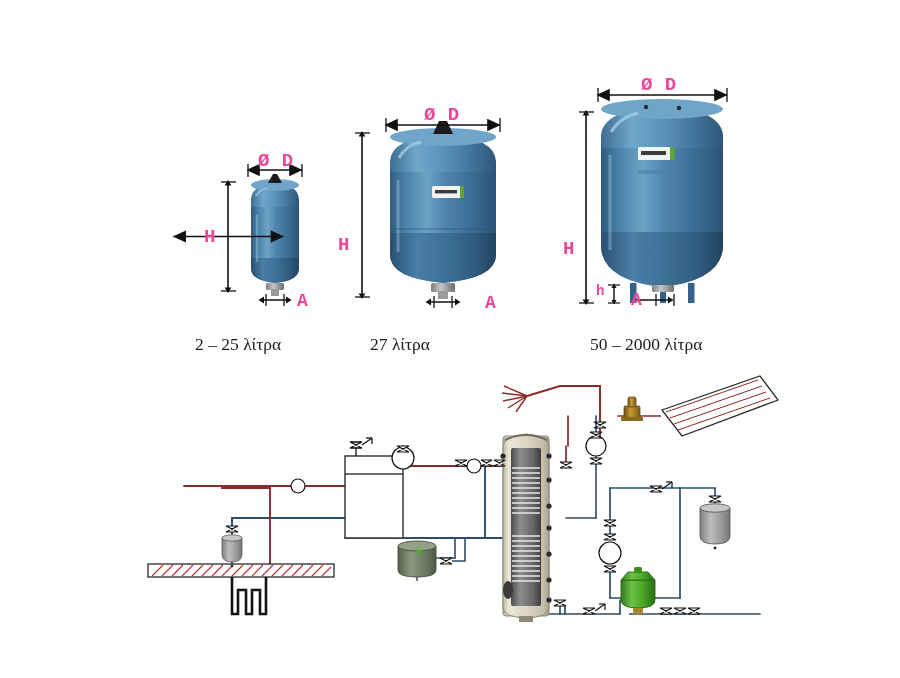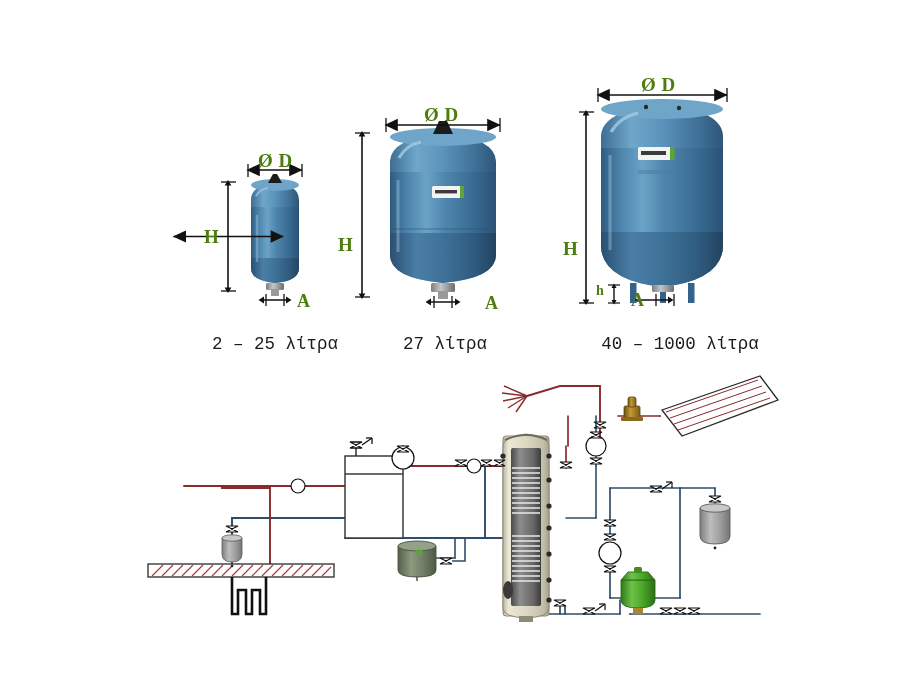--- a/index.html
+++ b/index.html
@@ -27,34 +27,34 @@
   
   .tanks-panel {
     position: absolute;
     left: 0; top: 0;
     width: 900px;
     height: 368px;
   }
 
   .dim-label {
     position: absolute;
-    font-family: Liberation Serif, serif;
+    font-family: Liberation Mono, monospace;
     font-weight: 700;
-    color: #4d7c0f;
+    color: #ec4899;
     white-space: nowrap;
     letter-spacing: .5px;
   }
 
   .caption {
     position: absolute;
-    font-family: Liberation Mono, monospace;
+    font-family: Liberation Serif, serif;
     font-size: 17.5px;
     color: #1b1b1b;
     white-space: nowrap;
-    text-align: center;
+    text-align: left;
   }
 
   
   .schematic-panel {
     position: absolute;
     left: 0; top: 368px;
     width: 900px;
     height: 310px;
   }
 
@@ -224,21 +224,21 @@
     <div class="dim-label" style="left:338px; top:234px; font-size:19px;">H</div>
     <div class="dim-label" style="left:485px; top:293px; font-size:18px;">A</div>
 
     <div class="dim-label" style="left:641px; top:74px; font-size:19px;">Ø D</div>
     <div class="dim-label" style="left:563px; top:238px; font-size:19px;">H</div>
     <div class="dim-label" style="left:596px; top:283px; font-size:14px;">h</div>
     <div class="dim-label" style="left:631px; top:290px; font-size:18px;">A</div>
 
     <div class="caption" style="left:195px; top:334px; width:160px;">2 – 25 λίτρα</div>
     <div class="caption" style="left:370px; top:334px; width:150px;">27 λίτρα</div>
-    <div class="caption" style="left:590px; top:334px; width:180px;">40 – 1000 λίτρα</div>
+    <div class="caption" style="left:590px; top:334px; width:180px;">50 – 2000 λίτρα</div>
   </div>
 
   <div class="schematic-panel">
 
     <svg width="900" height="310" viewBox="0 0 900 310">
       <defs>
         <linearGradient id="vesselGrey" x1="0" y1="0" x2="1" y2="0">
           <stop offset="0" stop-color="#7f7f7f"></stop>
           <stop offset="0.35" stop-color="#bdbdbd"></stop>
           <stop offset="0.7" stop-color="#9b9b9b"></stop>

